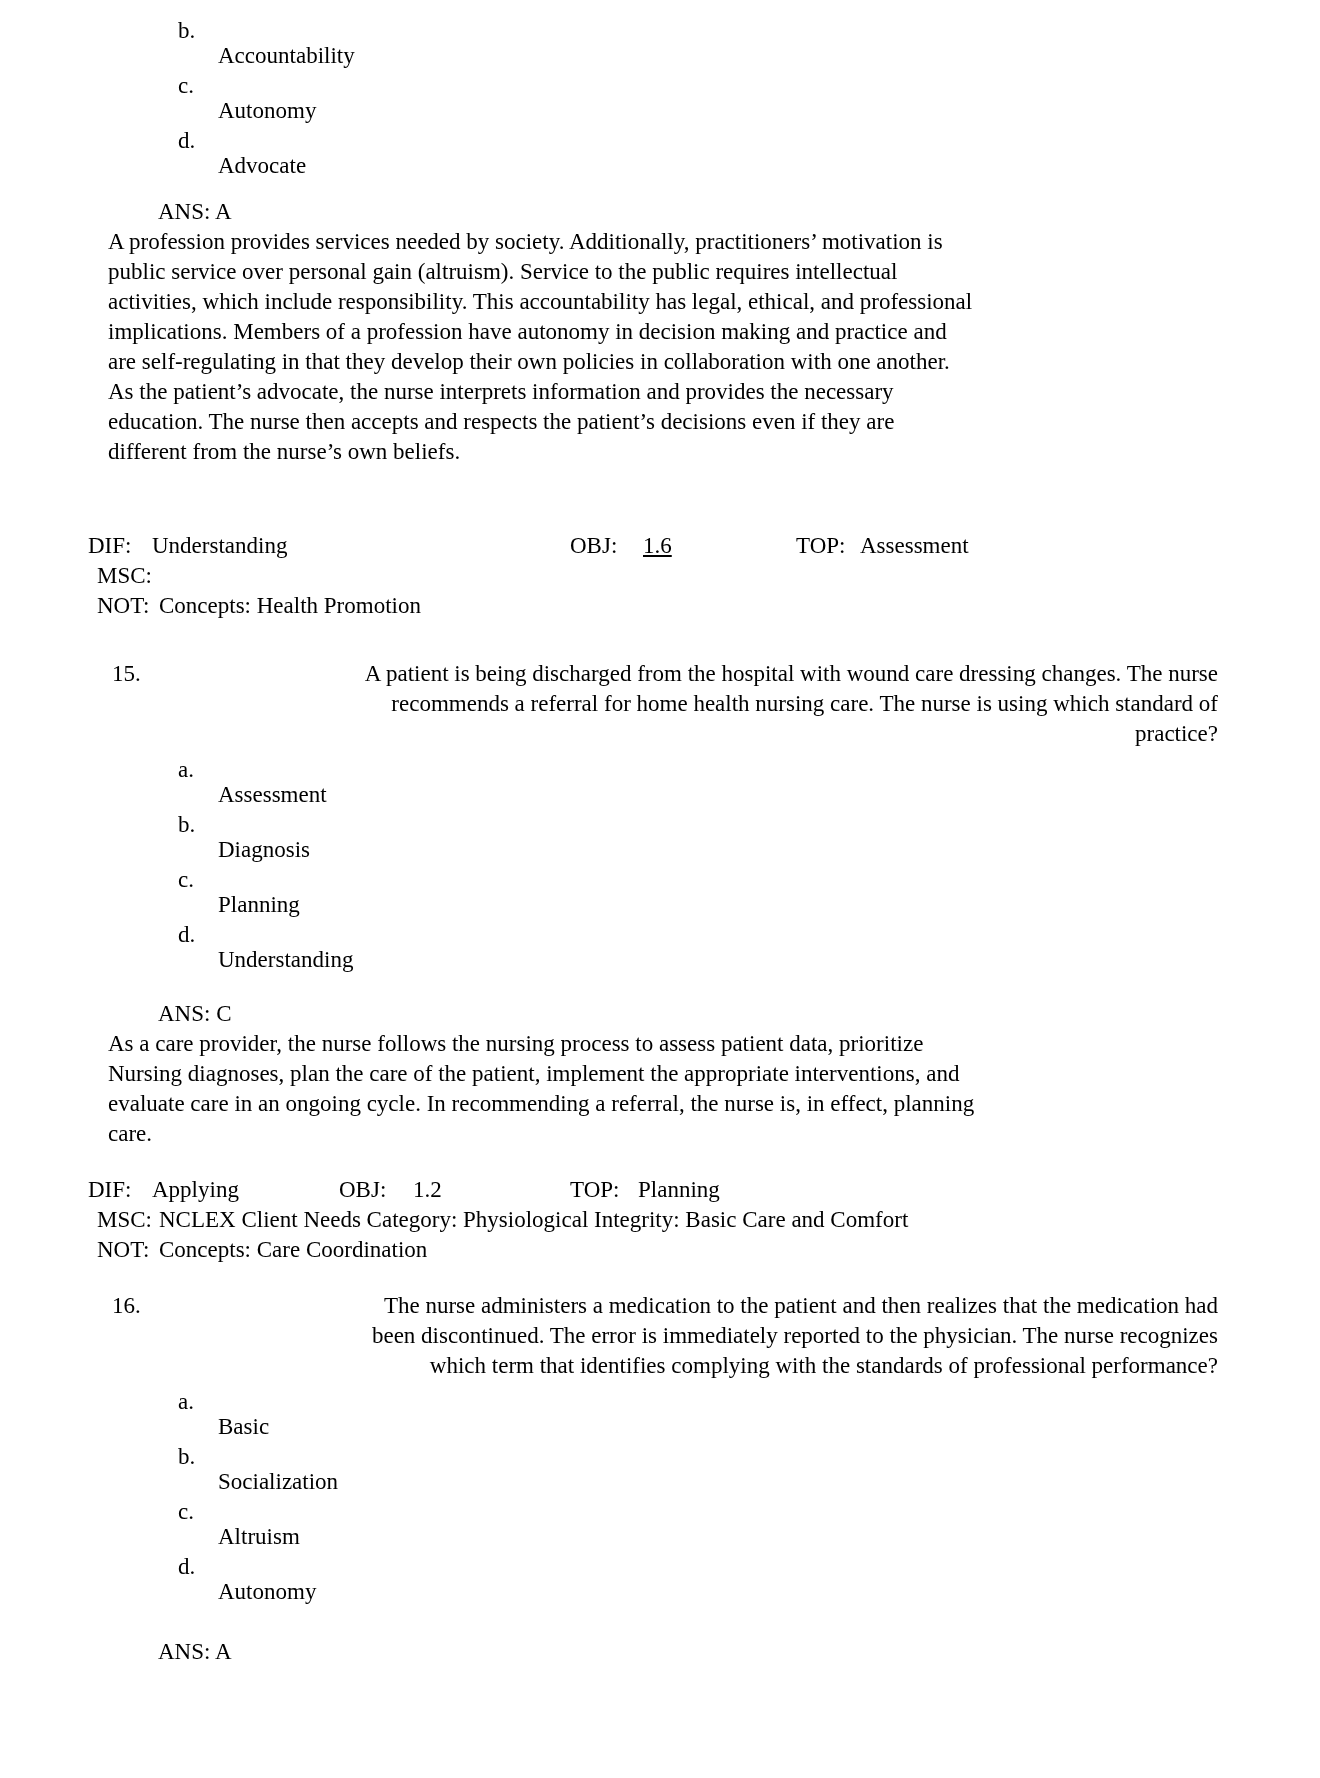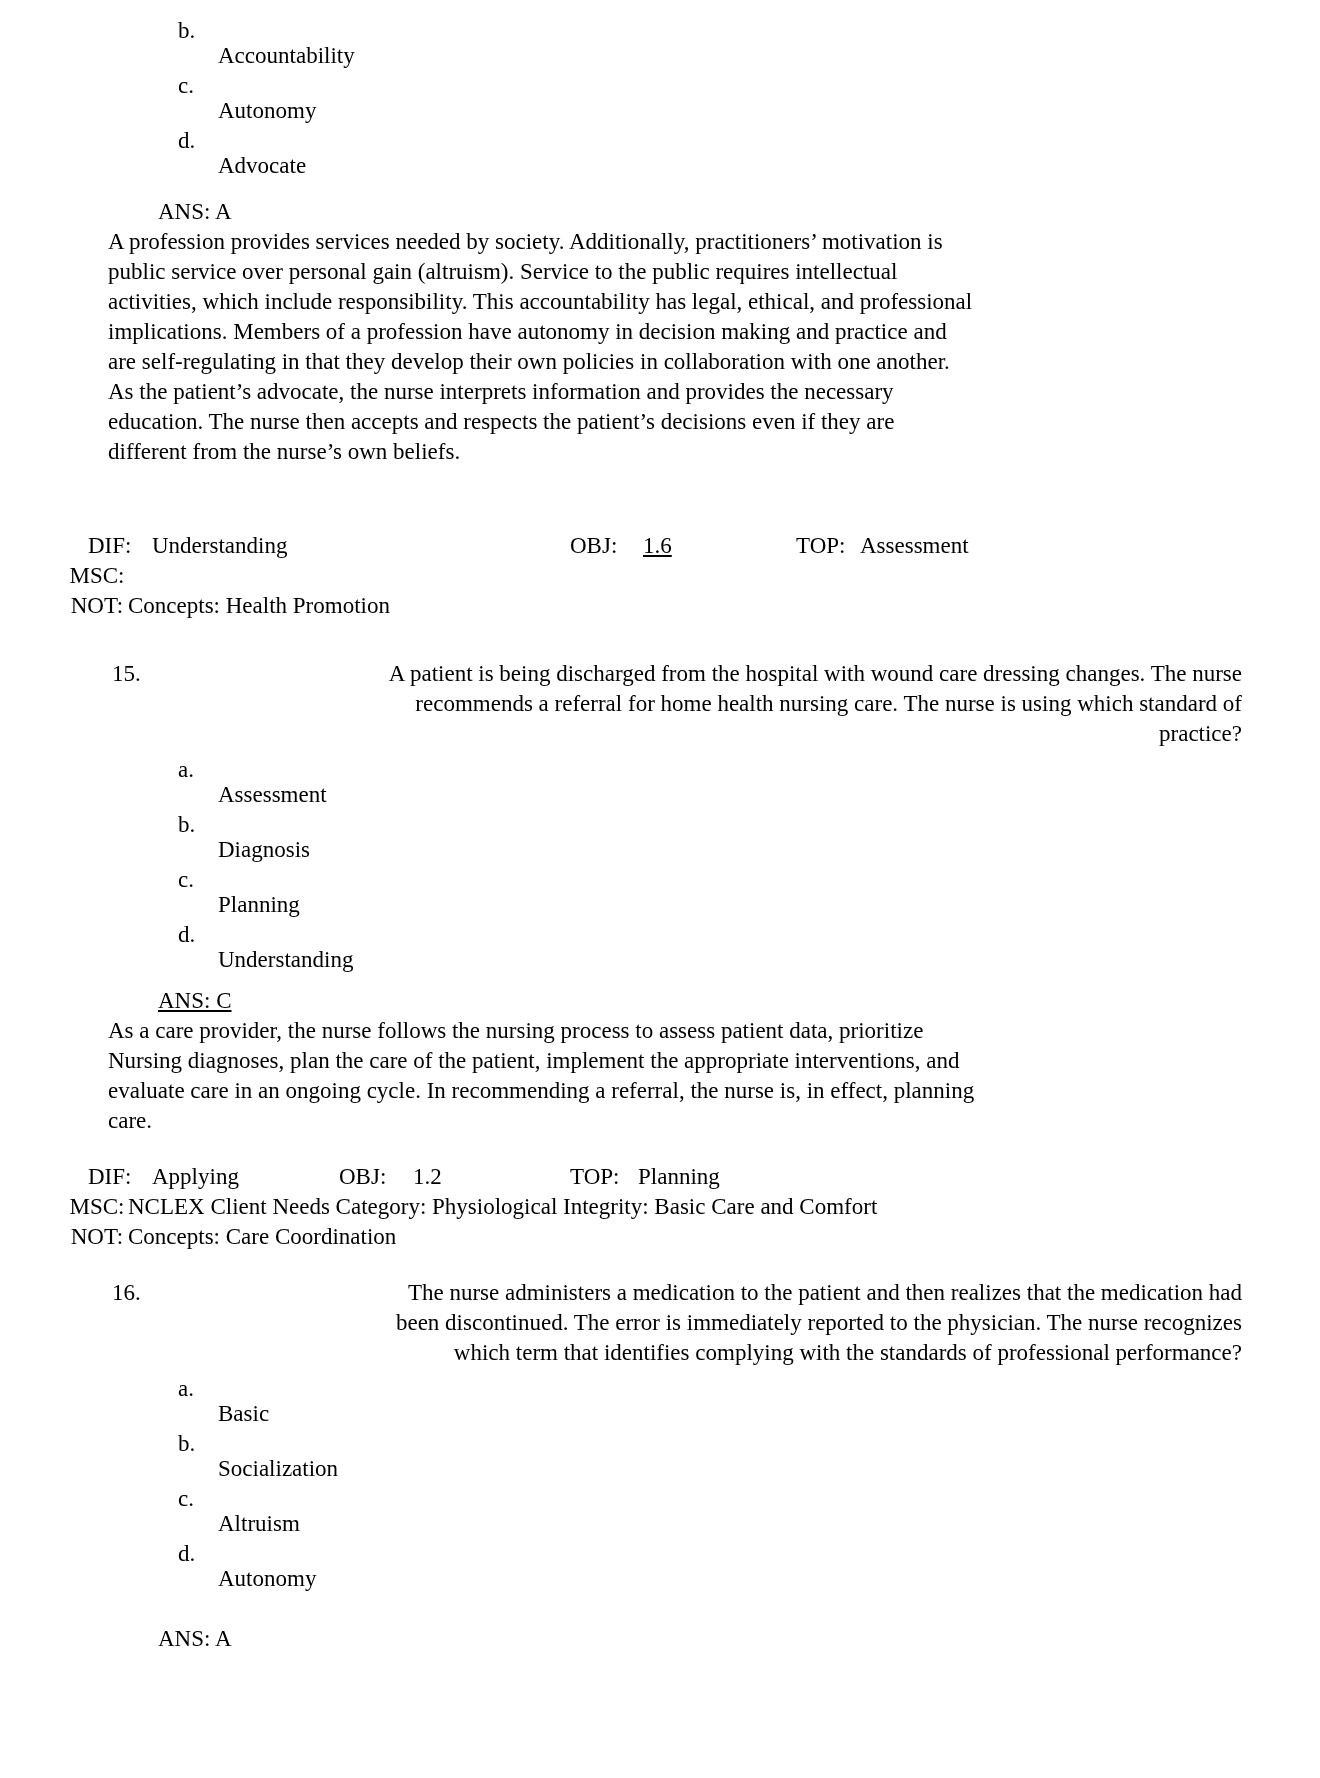--- a/index.html
+++ b/index.html
@@ -17,44 +17,44 @@
     box-sizing: border-box;
     padding-top: 16px;
   }
   .opt-list { margin-left: 178px; }
   .opt-row { display: flex; }
   .opt-letter { width: 40px; flex: 0 0 40px; }
   .opt-text { flex: 1; margin-top: 25px; }
   .ans-line { margin-left: 158px; }
   .rationale { margin-left: 108px; }
   .q-block { }
-  .q-stem-row { display: flex; gap: 24px; }
+  .q-stem-row { display: flex; }
   .q-num { width: 46px; flex: 0 0 46px; margin-left: 112px; }
   .q-stem { flex: 1; max-width: 1060px; text-align: right; }
   .meta-row { display: flex; margin-left: 88px; white-space: nowrap; }
   .meta-row span { display: inline-block; }
   .m14 .lbl-dif { width: 64px; }
   .m14 .val-dif { width: 418px; }
   .m14 .lbl-obj { width: 73px; }
   .m14 .val-obj { width: 153px; text-decoration: underline; }
   .m14 .lbl-top { width: 64px; }
   .m15 .lbl-dif { width: 64px; }
   .m15 .val-dif { width: 187px; }
   .m15 .lbl-obj { width: 74px; }
   .m15 .val-obj { width: 157px; }
   .m15 .lbl-top { width: 68px; }
-  .meta2 { display: flex; margin-left: 66px; text-align: center; }
+  .meta2 { display: flex; margin-left: 97px; }
   .meta2 .lbl { width: 62px; flex: 0 0 62px; }
 
   
   .ans-q14 { margin-top: 16px; }
   .meta-q14 { margin-top: 64px; }
   .q15-block { margin-top: 38px; }
   .q15-opts { margin-top: 6px; }
-  .ans-q15 { margin-top: 11px; text-decoration: underline; }
+  .ans-q15 { margin-top: 24px; }
   .meta-q15 { margin-top: 26px; }
   .q16-block { margin-top: 26px; }
   .q16-opts { margin-top: 6px; }
   .ans-q16 { margin-top: 30px; }
 </style>
 </head>
 <body>
 
 <div class="page">
 

